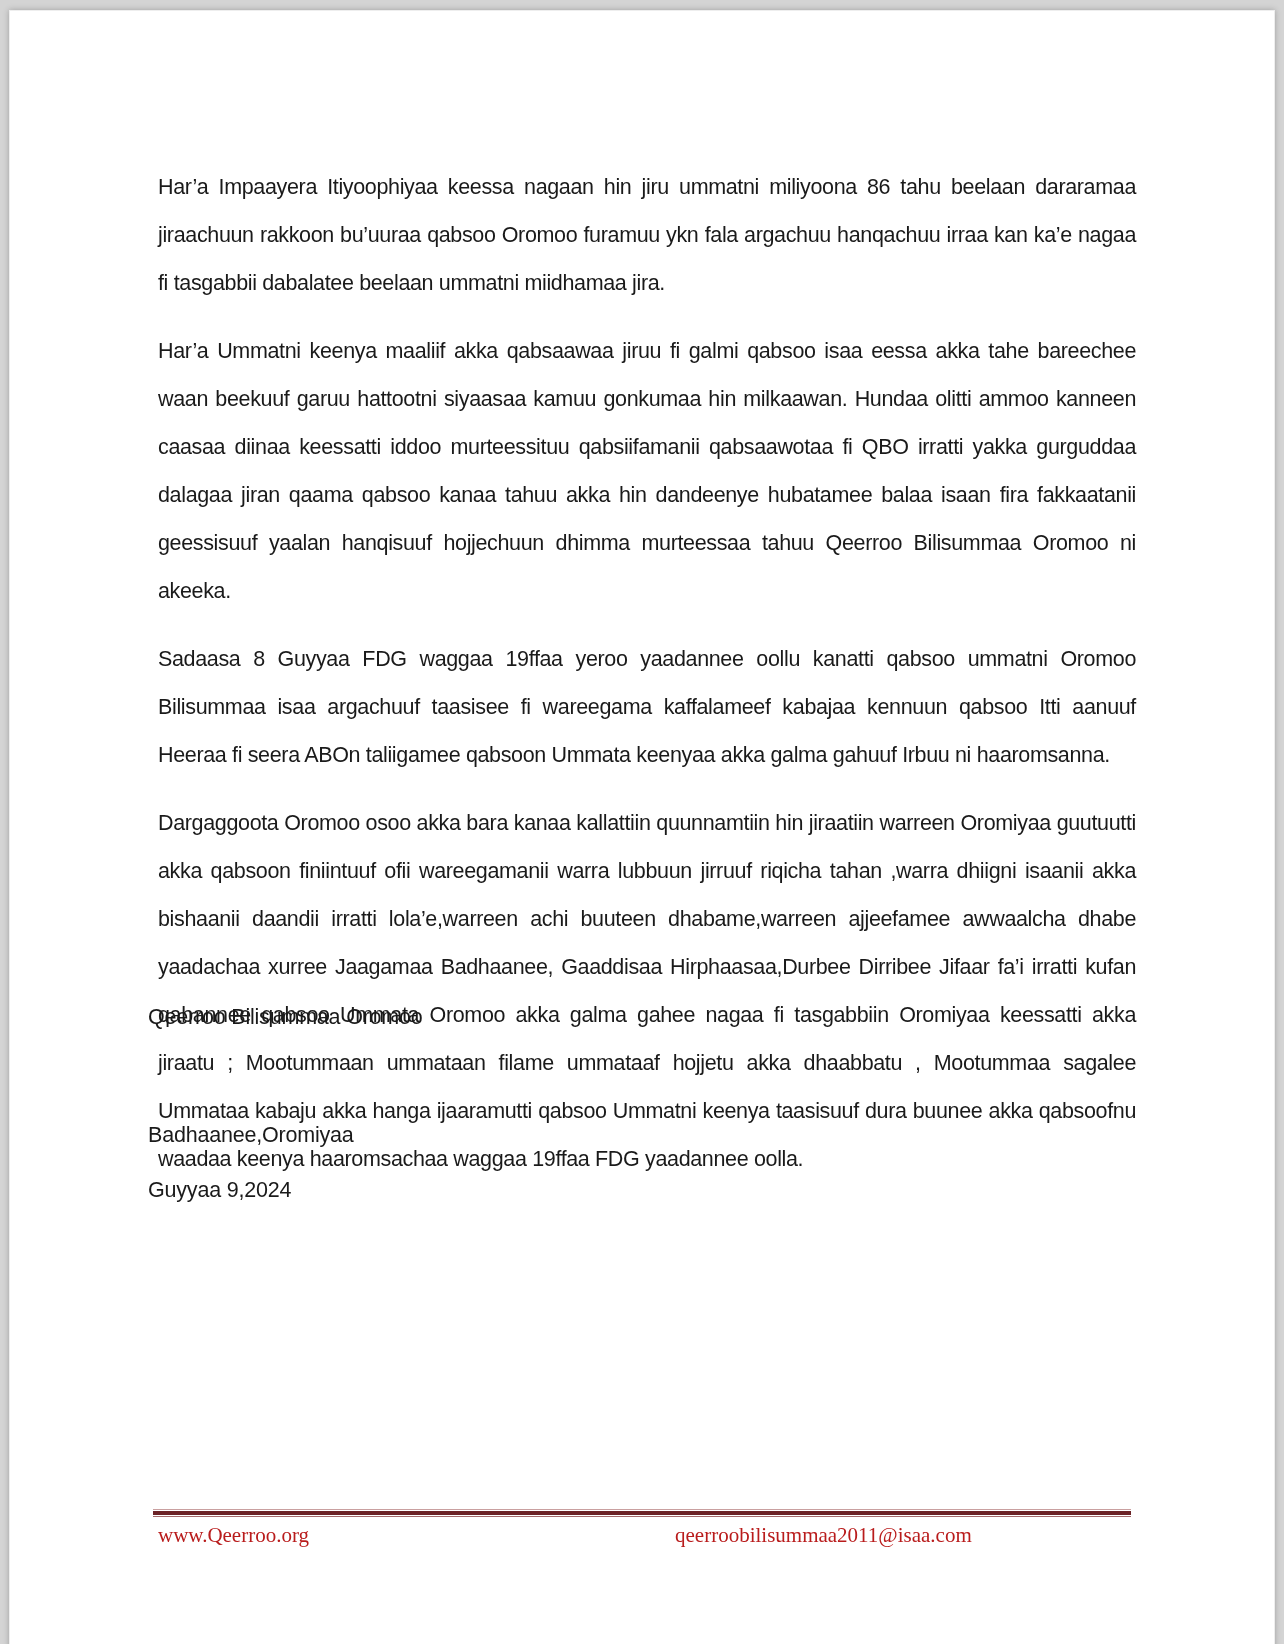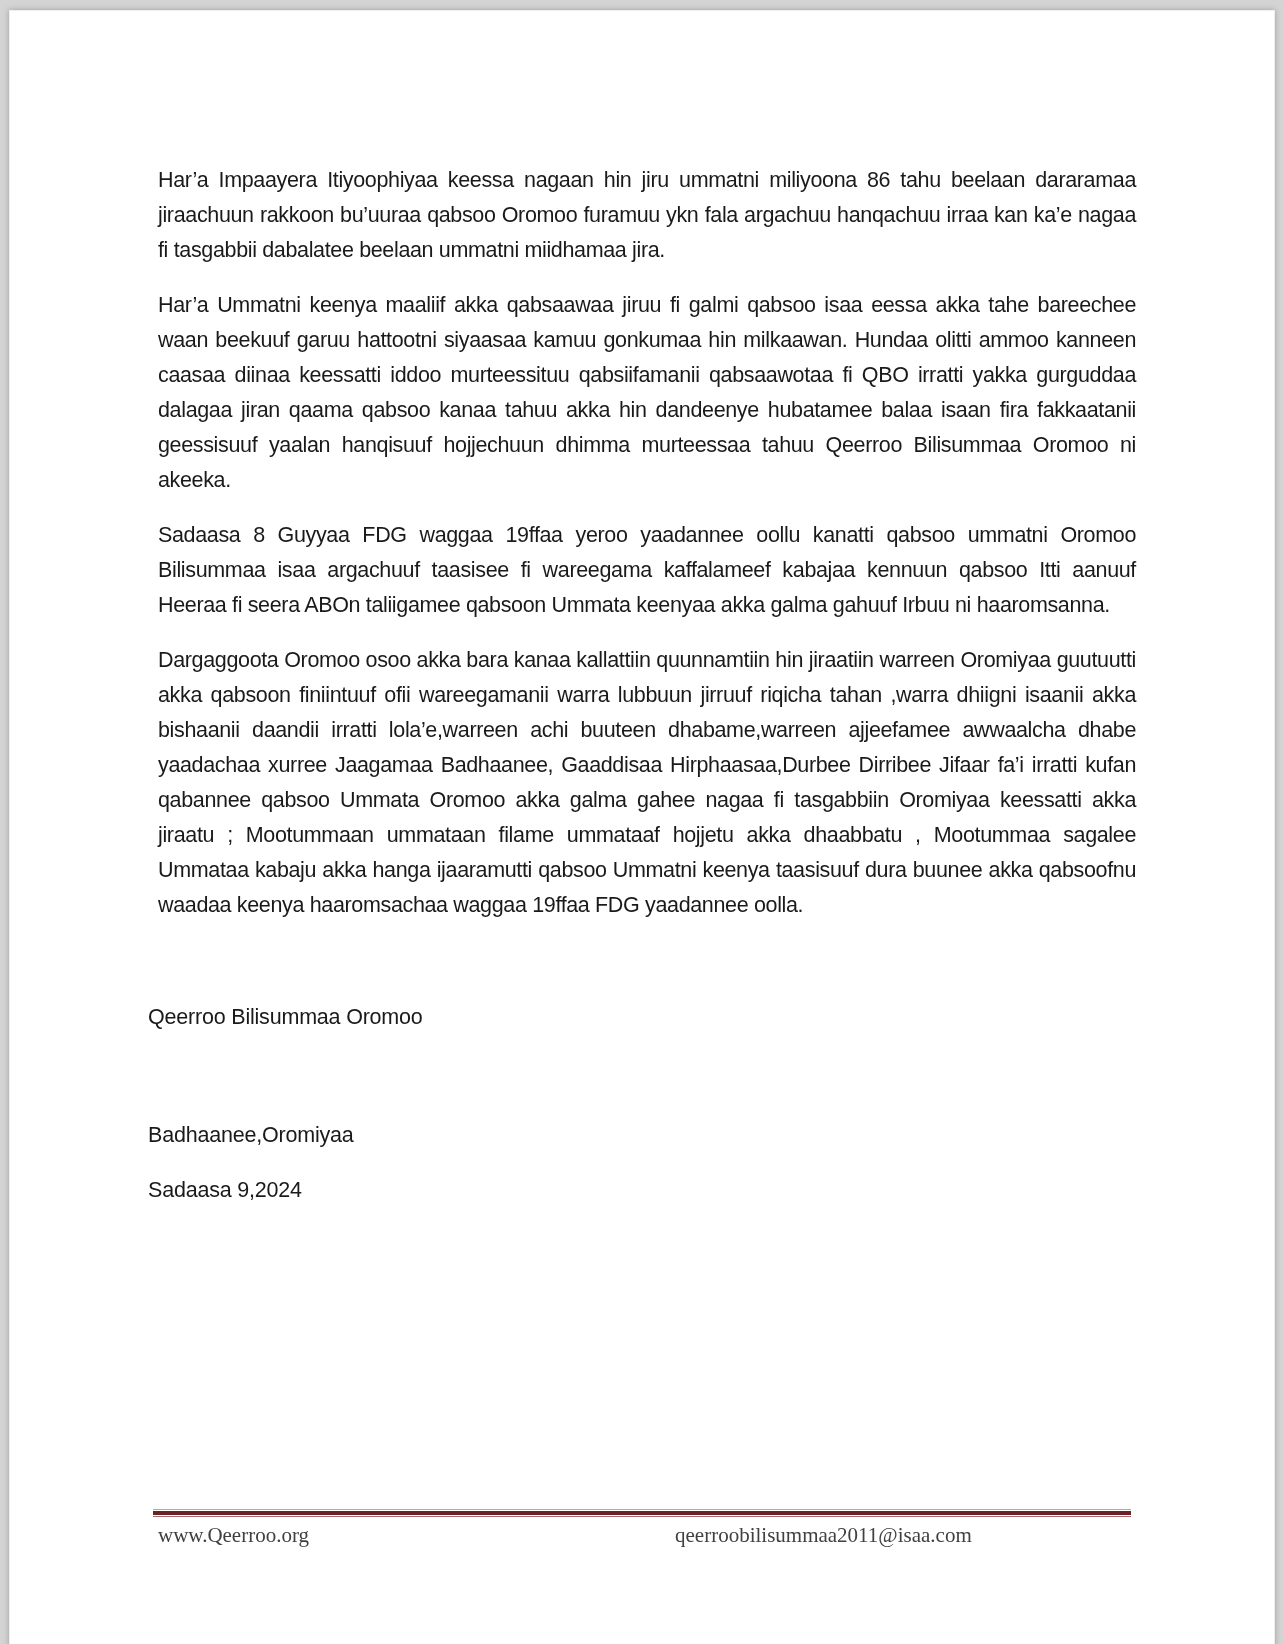--- a/index.html
+++ b/index.html
@@ -27,21 +27,21 @@
     .content {
       position: absolute;
       left: 148px;
       top: 152px;
       width: 978px;
       color: #1a1a1a;
     }
     .para {
       font-family: "Liberation Sans", "DejaVu Sans", sans-serif;
       font-size: 21.5px;
-      line-height: 35px;
+      line-height: 48px;
       text-align: justify;
       margin: 0 0 20px 0;
       letter-spacing: -0.35px;
       word-spacing: 0px;
     }
     .signature {
       position: absolute;
       left: 148px;
       width: 600px;
       font-size: 21.5px;
@@ -71,40 +71,40 @@
     .footer-rule .thin-bottom {
       position: absolute;
       left: 0; top: 7px; width: 100%; height: 1px;
       background: #a36a6c;
     }
     .footer-left, .footer-right {
       position: absolute;
       top: 1523px;
       font-family: "Liberation Serif", "DejaVu Serif", serif;
       font-size: 21px;
-      color: #404040;
+      color: #b91c1c;
     }
     .footer-left { left: 158px; }
     .footer-right { left: 675px; }
   </style>
 </head>
 <body>
 
 <div class="page">
   <div class="content">
     <p class="para">Har’a Impaayera Itiyoophiyaa keessa nagaan hin jiru ummatni miliyoona 86 tahu beelaan dararamaa jiraachuun rakkoon bu’uuraa qabsoo Oromoo furamuu ykn fala argachuu hanqachuu irraa kan ka’e nagaa fi tasgabbii dabalatee beelaan ummatni miidhamaa jira.</p>
     <p class="para">Har’a Ummatni keenya maaliif akka qabsaawaa jiruu fi galmi qabsoo isaa eessa akka tahe bareechee waan beekuuf garuu hattootni siyaasaa kamuu gonkumaa hin milkaawan. Hundaa olitti ammoo kanneen caasaa diinaa keessatti iddoo murteessituu qabsiifamanii qabsaawotaa fi QBO irratti yakka gurguddaa dalagaa jiran qaama qabsoo kanaa tahuu akka hin dandeenye hubatamee balaa isaan fira fakkaatanii geessisuuf yaalan hanqisuuf hojjechuun dhimma murteessaa tahuu Qeerroo Bilisummaa Oromoo ni akeeka.</p>
     <p class="para">Sadaasa 8 Guyyaa FDG waggaa 19ffaa yeroo yaadannee oollu kanatti qabsoo ummatni Oromoo Bilisummaa isaa argachuuf taasisee fi wareegama kaffalameef kabajaa kennuun qabsoo Itti aanuuf Heeraa fi seera ABOn taliigamee qabsoon Ummata keenyaa akka galma gahuuf Irbuu ni haaromsanna.</p>
     <p class="para">Dargaggoota Oromoo osoo akka bara kanaa kallattiin quunnamtiin hin jiraatiin warreen Oromiyaa guutuutti akka qabsoon finiintuuf ofii wareegamanii warra lubbuun jirruuf riqicha tahan ,warra dhiigni isaanii akka bishaanii daandii irratti lola’e,warreen achi buuteen dhabame,warreen ajjeefamee awwaalcha dhabe yaadachaa xurree  Jaagamaa Badhaanee, Gaaddisaa Hirphaasaa,Durbee Dirribee Jifaar fa’i irratti kufan qabannee qabsoo Ummata Oromoo akka galma gahee nagaa fi tasgabbiin Oromiyaa keessatti akka jiraatu ; Mootummaan ummataan filame ummataaf hojjetu akka dhaabbatu , Mootummaa sagalee Ummataa kabaju akka hanga ijaaramutti qabsoo Ummatni keenya taasisuuf dura buunee akka qabsoofnu waadaa keenya haaromsachaa waggaa 19ffaa FDG yaadannee oolla.</p>
   </div>
 </div>
 
 <div class="signature sig-name">Qeerroo Bilisummaa Oromoo</div>
 <div class="signature sig-place">Badhaanee,Oromiyaa</div>
-<div class="signature sig-date">Sadaasa 9,2024</div>
+<div class="signature sig-date">Guyyaa 9,2024</div>
 
 <div class="footer-rule">
   <div class="thin-top"></div>
   <div class="thick"></div>
   <div class="thin-bottom"></div>
 </div>
 
 <div class="footer-left">www.Qeerroo.org</div>
 <div class="footer-right">qeerroobilisummaa2011@isaa.com</div>
 

